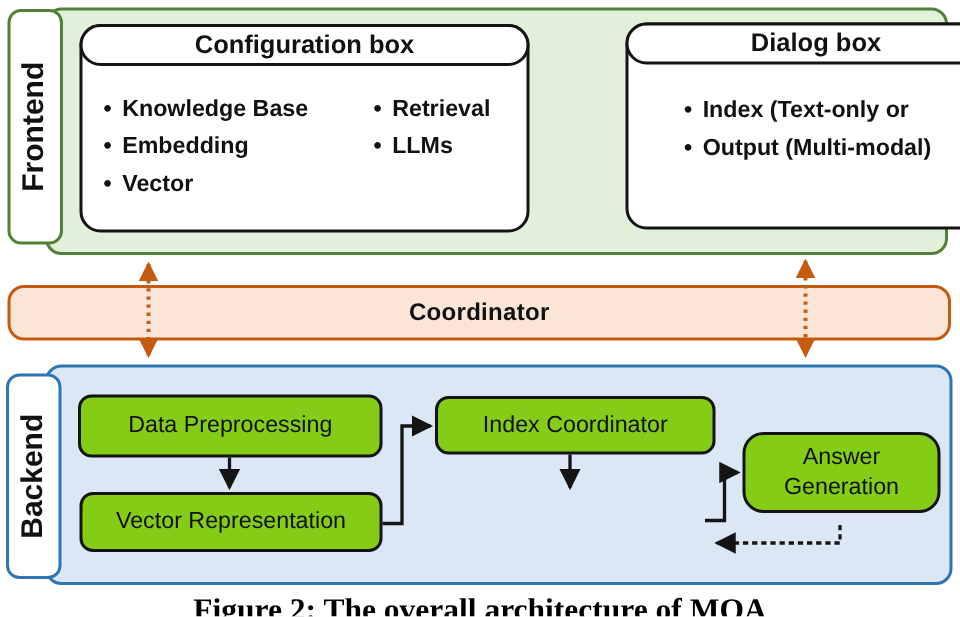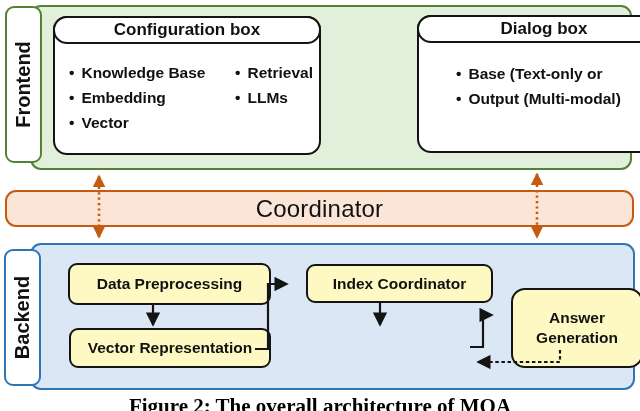--- a/index.html
+++ b/index.html
@@ -9,60 +9,60 @@
   
   .section{position:absolute;box-sizing:border-box;border-radius:11px;}
   .frontend-box{left:30px;top:5px;width:602px;height:165px;
                 background:#e2efda;border:2.5px solid #538135;}
   .coordinator-bar{left:5px;top:190px;width:629px;height:37px;
                 background:#fbe5d6;border:2.5px solid #c55a11;
                 display:flex;align-items:center;justify-content:center;}
   .backend-box{left:30px;top:243px;width:605px;height:147px;
                 background:#dbe7f4;border:2.5px solid #2e75b6;}
 
-  .coordinator-bar .ttl{font-size:24px;font-weight:400;letter-spacing:.2px;}
+  .coordinator-bar .ttl{font-size:16px;font-weight:700;letter-spacing:.2px;}
 
   
   .side-tab{position:absolute;box-sizing:border-box;background:#fff;border-radius:9px;
             display:flex;align-items:center;justify-content:center;}
   .tab-green{left:5px;top:6px;width:37px;height:157px;border:2.5px solid #538135;}
   .tab-blue{left:4px;top:249px;width:37px;height:137px;border:2.5px solid #2e75b6;}
   .side-tab span{transform:rotate(-90deg);white-space:nowrap;
                  font-size:20px;font-weight:700;color:#111;}
 
   
   .tbox{position:absolute;box-sizing:border-box;background:#fff;
         border:2.2px solid #141414;border-radius:14px;}
-  .cfg{left:53px;top:16px;width:268px;height:139px;}
+  .cfg{left:53px;top:16px;width:300px;height:139px;}
   .dlg{left:373px;top:15px;width:254px;height:138px;margin-left:44px;}
   .tbox .band{position:absolute;left:-2.2px;top:-2.2px;right:-2.2px;height:28px;
         box-sizing:border-box;background:#fff;border:2.2px solid #141414;border-radius:14px;
         display:flex;align-items:center;justify-content:center;
         font-size:17px;font-weight:700;}
 
   .cfg-cols{position:absolute;left:14px;top:42px;right:6px;display:flex;}
   .col1{width:180px;}
   .cfg-item{display:flex;gap:7px;line-height:25px;font-size:15.5px;font-weight:700;}
   .blt{flex:0 0 auto;}
 
   .dlg-list{position:absolute;left:37px;top:44px;right:4px;
             font-size:15.5px;font-weight:700;line-height:25px;}
   .dlg-row{display:flex;gap:7px;}
   .dlg-row.indent{padding-left:14px;}
 
   
-  .fbox{position:absolute;box-sizing:border-box;background:#fef9c3;
+  .fbox{position:absolute;box-sizing:border-box;background:#84cc16;
         border:2.2px solid #141414;border-radius:9px;
         display:flex;align-items:center;justify-content:center;text-align:center;
-        font-size:15.5px;font-weight:700;white-space:nowrap;margin-left:16px;}
+        font-size:15.5px;font-weight:400;white-space:nowrap;}
   .b-dp{left:52px; top:263px;width:203px;height:42px;}
   .b-vr{left:53px; top:328px;width:202px;height:40px;}
   .b-ic{left:290px;top:264px;width:187px;height:39px;}
   .b-qe{left:290px;top:328px;width:180px;height:40px;}
-  .b-ag{left:495px;top:288px;width:132px;height:80px;border-radius:14px;
+  .b-ag{left:495px;top:288px;width:132px;height:54px;border-radius:14px;
         white-space:normal;line-height:20px;}
 
   
   .overlay{position:absolute;left:0;top:0;width:640px;height:411px;pointer-events:none;}
 
   
   .caption{position:absolute;left:0;top:394px;width:640px;text-align:center;
            font-family:"Liberation Serif",serif;font-weight:700;font-size:21px;color:#000;}
 </style>
 </head>
@@ -100,21 +100,21 @@
         </div>
       </div>
     </div>
   </div>
 
   <div class="tbox dlg">
     <div class="band">Dialog box</div>
     <div class="dlg-list">
       <div class="dlg-row">
         <span class="blt">•</span>
-        <span>Base (Text-only or</span>
+        <span>Index (Text-only or</span>
       </div>
       <div class="dlg-row">
         <span class="blt">•</span>
         <span>Output (Multi-modal)</span>
       </div>
     </div>
   </div>
 
   <div class="side-tab tab-green">
     <span>Frontend</span>

